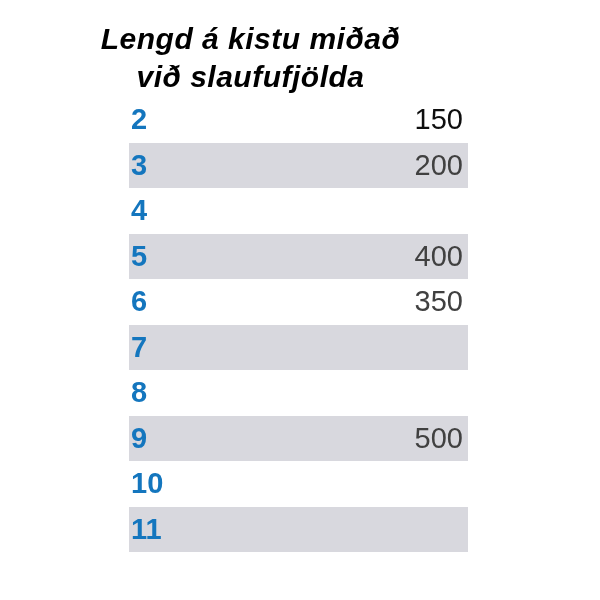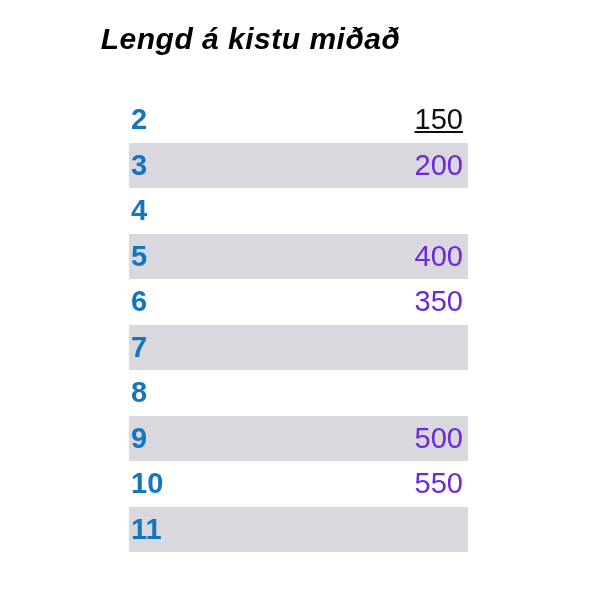--- a/index.html
+++ b/index.html
@@ -44,39 +44,39 @@
     background: #D8D8DE;
   }
   .bows {
     color: #1476BE;
     font-weight: bold;
     font-size: 29px;
     padding-left: 2px;
     line-height: 1;
   }
   .len {
-    color: #6d28d9;
+    color: #404040;
     font-weight: normal;
     font-size: 29px;
     padding-right: 5px;
     text-align: right;
     line-height: 1;
   }
   .row:first-child .len {
     color: #0E0E0E;
-    text-decoration: underline;
   }
 </style>
 </head>
 <body>
 
 <div class="page">
 
   <div class="title">
     <div>Lengd á kistu miðað</div>
+    <div>við slaufufjölda</div>
   </div>
 
   <div class="bow-table">
     <div class="row">
       <span class="bows">2</span>
       <span class="len">150</span>
     </div>
     <div class="row">
       <span class="bows">3</span>
       <span class="len">200</span>
@@ -97,20 +97,19 @@
     </div>
     <div class="row">
       <span class="bows">8</span>
     </div>
     <div class="row">
       <span class="bows">9</span>
       <span class="len">500</span>
     </div>
     <div class="row">
       <span class="bows">10</span>
-      <span class="len">550</span>
     </div>
     <div class="row">
       <span class="bows">11</span>
     </div>
   </div>
 
 </div>
 
 </body></html>

